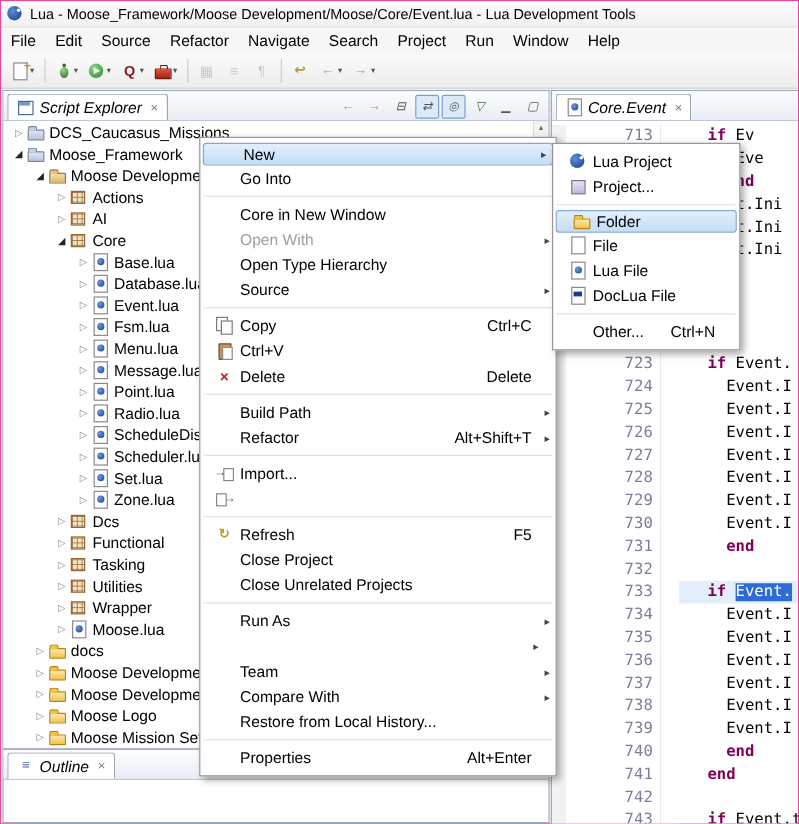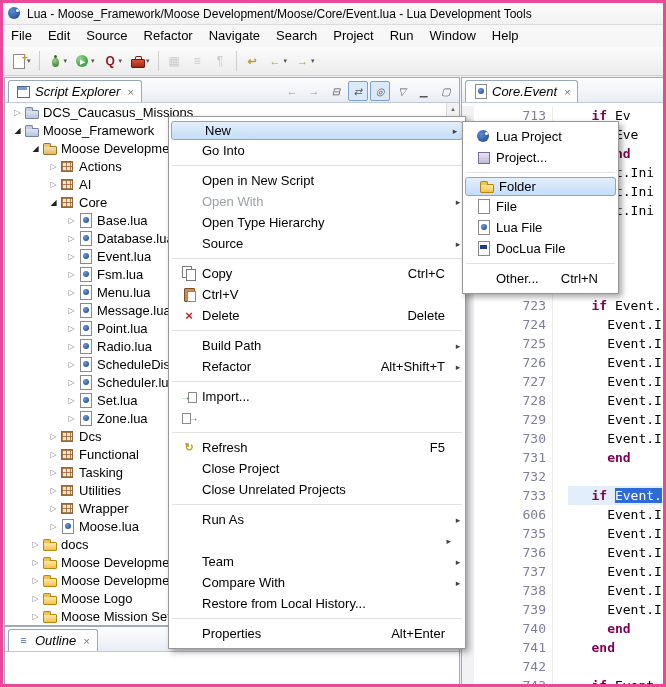--- a/index.html
+++ b/index.html
@@ -1,18 +1,18 @@
 <!DOCTYPE html>
 <html><head>
 <meta charset="utf-8">
 <style>
   html,body{margin:0;padding:0;background:#d8d8d8;}
   #window{position:relative;width:666px;height:687px;background:#f0f0f0;overflow:hidden;
           font-family:"Liberation Sans",sans-serif;font-size:13px;color:#000;
-          border:3px solid #ec4899;box-sizing:border-box;}
+          border:1px solid #ec4899;box-sizing:border-box;}
   
   #titlebar{position:absolute;left:0;top:0;width:100%;height:22px;display:flex;align-items:center;gap:5px;
             padding-left:4px;box-sizing:border-box;background:linear-gradient(#fdfdfd,#f1f1f1);
             border-bottom:1px solid #dcdcdc;font-size:12px;white-space:nowrap;}
   #menubar{position:absolute;left:0;top:22px;width:100%;height:22px;background:#f7f7f7;
            border-bottom:1px solid #e2e2e2;display:flex;align-items:center;}
   .mb-item{padding:0 8px;line-height:22px;cursor:default;}
   #toolbar{position:absolute;left:0;top:44px;width:100%;height:29px;display:flex;align-items:center;
            padding:0 4px;box-sizing:border-box;background:linear-gradient(#fbfbfb,#ececec);
            border-bottom:1px solid #cfcfcf;}
@@ -425,21 +425,21 @@
             <div class="code-line"><span class="lannot"></span><span class="lnum">724</span><span class="lfold"></span><span class="lcode"><span class="tok">     Event.I</span></span></div>
             <div class="code-line"><span class="lannot"></span><span class="lnum">725</span><span class="lfold"></span><span class="lcode"><span class="tok">     Event.I</span></span></div>
             <div class="code-line"><span class="lannot"></span><span class="lnum">726</span><span class="lfold"></span><span class="lcode"><span class="tok">     Event.I</span></span></div>
             <div class="code-line"><span class="lannot"></span><span class="lnum">727</span><span class="lfold"></span><span class="lcode"><span class="tok">     Event.I</span></span></div>
             <div class="code-line"><span class="lannot"></span><span class="lnum">728</span><span class="lfold"></span><span class="lcode"><span class="tok">     Event.I</span></span></div>
             <div class="code-line"><span class="lannot"></span><span class="lnum">729</span><span class="lfold"></span><span class="lcode"><span class="tok">     Event.I</span></span></div>
             <div class="code-line"><span class="lannot"></span><span class="lnum">730</span><span class="lfold"></span><span class="lcode"><span class="tok">     Event.I</span></span></div>
             <div class="code-line"><span class="lannot"></span><span class="lnum">731</span><span class="lfold"></span><span class="lcode"><span class="tok">     </span><span class="kw">end</span></span></div>
             <div class="code-line"><span class="lannot"></span><span class="lnum">732</span><span class="lfold"></span><span class="lcode"></span></div>
             <div class="code-line current"><span class="lannot"></span><span class="lnum">733</span><span class="lfold"></span><span class="lcode"><span class="tok">   </span><span class="kw">if</span><span class="tok"> </span><span class="sel">Event.</span></span></div>
-            <div class="code-line"><span class="lannot"></span><span class="lnum">606</span><span class="lfold"></span><span class="lcode"><span class="tok">     Event.I</span></span></div>
+            <div class="code-line"><span class="lannot"></span><span class="lnum">734</span><span class="lfold"></span><span class="lcode"><span class="tok">     Event.I</span></span></div>
             <div class="code-line"><span class="lannot"></span><span class="lnum">735</span><span class="lfold"></span><span class="lcode"><span class="tok">     Event.I</span></span></div>
             <div class="code-line"><span class="lannot"></span><span class="lnum">736</span><span class="lfold"></span><span class="lcode"><span class="tok">     Event.I</span></span></div>
             <div class="code-line"><span class="lannot"></span><span class="lnum">737</span><span class="lfold"></span><span class="lcode"><span class="tok">     Event.I</span></span></div>
             <div class="code-line"><span class="lannot"></span><span class="lnum">738</span><span class="lfold"></span><span class="lcode"><span class="tok">     Event.I</span></span></div>
             <div class="code-line"><span class="lannot"></span><span class="lnum">739</span><span class="lfold"></span><span class="lcode"><span class="tok">     Event.I</span></span></div>
             <div class="code-line"><span class="lannot"></span><span class="lnum">740</span><span class="lfold"></span><span class="lcode"><span class="tok">     </span><span class="kw">end</span></span></div>
             <div class="code-line"><span class="lannot"></span><span class="lnum">741</span><span class="lfold"></span><span class="lcode"><span class="tok">   </span><span class="kw">end</span></span></div>
             <div class="code-line"><span class="lannot"></span><span class="lnum">742</span><span class="lfold"></span><span class="lcode"></span></div>
             <div class="code-line"><span class="lannot"></span><span class="lnum">743</span><span class="lfold"></span><span class="lcode"><span class="tok">   </span><span class="kw">if</span><span class="tok"> Event.ta</span></span></div>
           </div>
@@ -457,21 +457,21 @@
       </div>
       <div class="menu-row">
         <span class="mi-icon"></span>
         <span class="mi-label">Go Into</span>
         <span class="mi-short"></span>
         <span class="mi-arrow"></span>
       </div>
       <div class="menu-sep"></div>
       <div class="menu-row">
         <span class="mi-icon"></span>
-        <span class="mi-label">Open in New Script</span>
+        <span class="mi-label">Core in New Window</span>
         <span class="mi-short"></span>
         <span class="mi-arrow"></span>
       </div>
       <div class="menu-row disabled">
         <span class="mi-icon"></span>
         <span class="mi-label">Open With</span>
         <span class="mi-short"></span>
         <span class="mi-arrow">▸</span>
       </div>
       <div class="menu-row">

